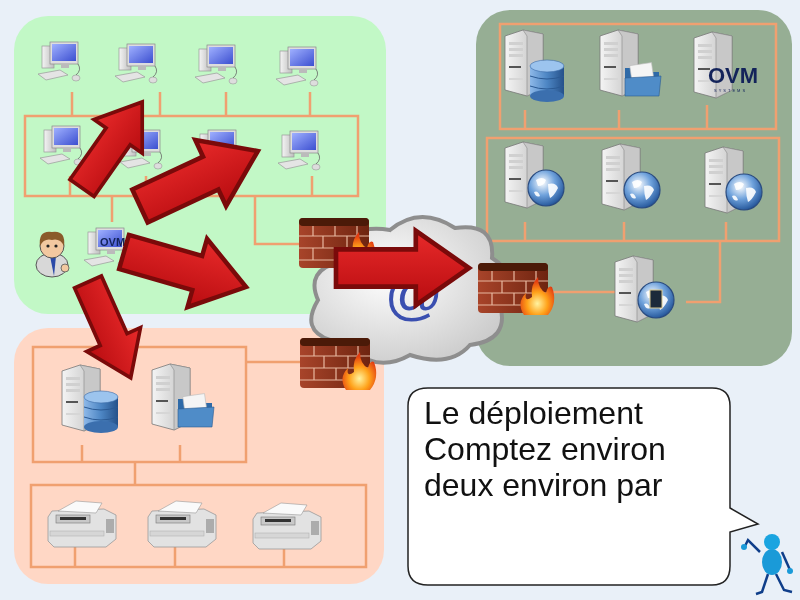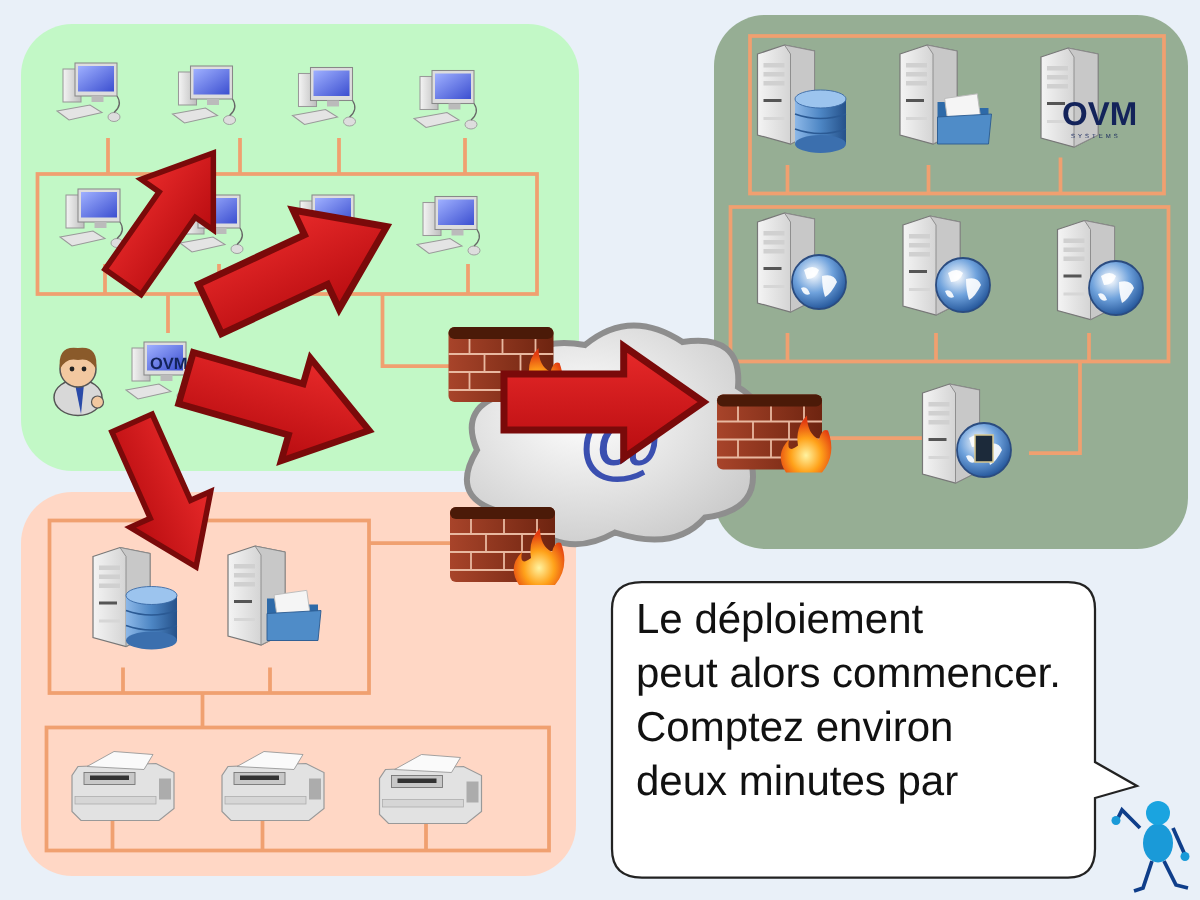--- a/index.html
+++ b/index.html
@@ -2,21 +2,21 @@
 <html><head>
 <meta charset="utf-8">
 <style>
   html, body { margin:0; padding:0; }
   body { width:800px; height:600px; background:#e9f0f8; position:relative; overflow:hidden; font-family:"Liberation Sans", sans-serif; }
   .zone { position:absolute; border-radius:34px; }
   #zone-lan { left:14px; top:16px; width:372px; height:298px; background:#c2f8c6; }
   #zone-srv { left:14px; top:328px; width:370px; height:256px; background:#ffd7c5; }
   #zone-dmz { left:476px; top:10px; width:316px; height:356px; background:#96ae94; }
   svg.layer { position:absolute; left:0; top:0; }
-  .bubble-text { position:absolute; left:424px; top:395px; font-size:28px; line-height:36px; color:#111; }
+  .bubble-text { position:absolute; left:424px; top:395px; font-size:32px; line-height:36px; color:#111; }
   .bubble-text div { white-space:nowrap; }
 </style>
 </head>
 <body>
 
 <div class="zone" id="zone-lan"></div>
 <div class="zone" id="zone-srv"></div>
 <div class="zone" id="zone-dmz"></div>
 
 <svg class="layer" width="800" height="600">
@@ -250,23 +250,22 @@
   <g transform="translate(336,268) scale(1.33)">
       <use href="#arrow-shape"></use>
     </g>
 </svg>
 
 <svg class="layer" width="800" height="600">
   <path d="M428 388 H712 Q730 388 730 406 V508 L758 524 L730 532 V566 Q730 585 712 585 H428 Q408 585 408 566 V406 Q408 388 428 388 Z" fill="#ffffff" stroke="#222" stroke-width="1.5"></path>
 </svg>
 <div class="bubble-text">
   <div>Le déploiement</div>
-  <div>peut alors commencer.</div>
   <div>Comptez environ</div>
-  <div>deux minutes par</div>
+  <div>deux environ par</div>
 </div>
 
 <svg class="layer" width="800" height="600">
   <g stroke="#0f3e8a" stroke-width="2.5" fill="none">
     <path d="M760 552 L748 540 L744 548"></path>
     <path d="M782 552 L790 570"></path>
     <path d="M768 574 L762 592 L756 594"></path>
     <path d="M776 574 L784 590 L792 592"></path>
   </g>
   <ellipse cx="772" cy="562" rx="10" ry="13" fill="#1a9ad8"></ellipse>

